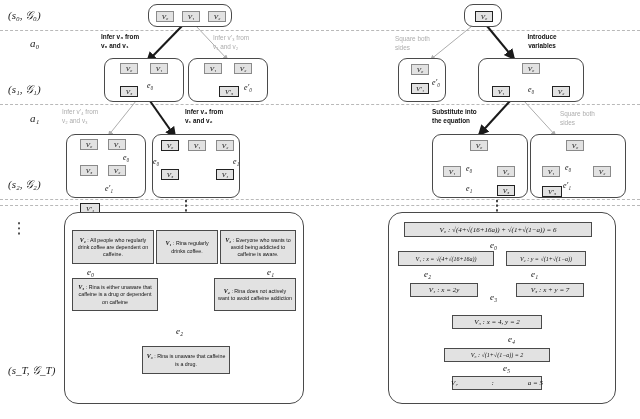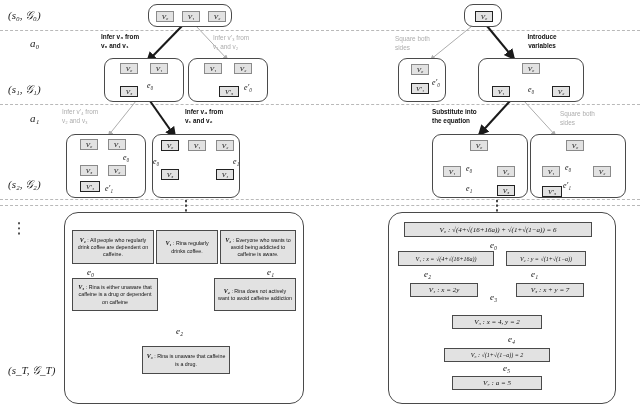--- a/index.html
+++ b/index.html
@@ -191,21 +191,21 @@
   <div class="anno" style="left:185px;top:108px;width:80px;">
     <b><span>Infer v₄ from</span><br>
     <span>v₁ and v₂</span></b>
   </div>
 
   <div class="gbox" style="left:66px;top:134px;width:80px;height:64px;">
     <div class="node" style="left:13px;top:4px;width:18px;height:11px;">V₀</div>
     <div class="node" style="left:41px;top:4px;width:18px;height:11px;">V₁</div>
     <div class="node" style="left:13px;top:30px;width:18px;height:11px;">V₃</div>
     <div class="node" style="left:41px;top:30px;width:18px;height:11px;">V₂</div>
-    <div class="node bold" style="left:13px;top:46px;width:20px;height:11px;">V'₄</div>
+    <div class="node bold" style="left:13px;top:68px;width:20px;height:11px;">V'₄</div>
     <div class="elabel" style="left:56px;top:18px;">e₀</div>
     <div class="elabel" style="left:38px;top:49px;">e'₁</div>
   </div>
   <div class="gbox" style="left:152px;top:134px;width:88px;height:64px;">
     <div class="node bold" style="left:8px;top:5px;width:18px;height:11px;">V₀</div>
     <div class="node" style="left:35px;top:5px;width:18px;height:11px;">V₁</div>
     <div class="node" style="left:63px;top:5px;width:18px;height:11px;">V₂</div>
     <div class="node bold" style="left:8px;top:34px;width:18px;height:11px;">V₃</div>
     <div class="node bold" style="left:63px;top:34px;width:18px;height:11px;">V₄</div>
     <div class="elabel" style="left:0px;top:22px;">e₀</div>
@@ -317,21 +317,21 @@
   <div class="enode" style="left:452px;top:315px;width:90px;height:14px;">
     <span class="vn">V₅</span>
       <span>&nbsp;:&nbsp;</span>
       <span>x = 4, y = 2</span>
   </div>
   <div class="enode" style="left:444px;top:348px;width:106px;height:14px;font-size:6px;">
     <span class="vn">V₆</span>
       <span>&nbsp;:&nbsp;</span>
       <span>√(1+√(1−a)) = 2</span>
   </div>
-  <div class="enode" style="left:452px;top:376px;width:90px;height:14px;">
+  <div class="enode" style="left:452px;top:376px;width:90px;height:14px;gap:32px;">
     <span class="vn">V₇</span>
       <span>&nbsp;:&nbsp;</span>
       <span>a = 5</span>
   </div>
 
   <div class="elabel big" style="left:490px;top:240px;">e₀</div>
   <div class="elabel big" style="left:424px;top:269px;">e₂</div>
   <div class="elabel big" style="left:531px;top:269px;">e₁</div>
   <div class="elabel big" style="left:490px;top:292px;font-style:italic;">e₃</div>
   <div class="elabel big" style="left:508px;top:334px;">e₄</div>

